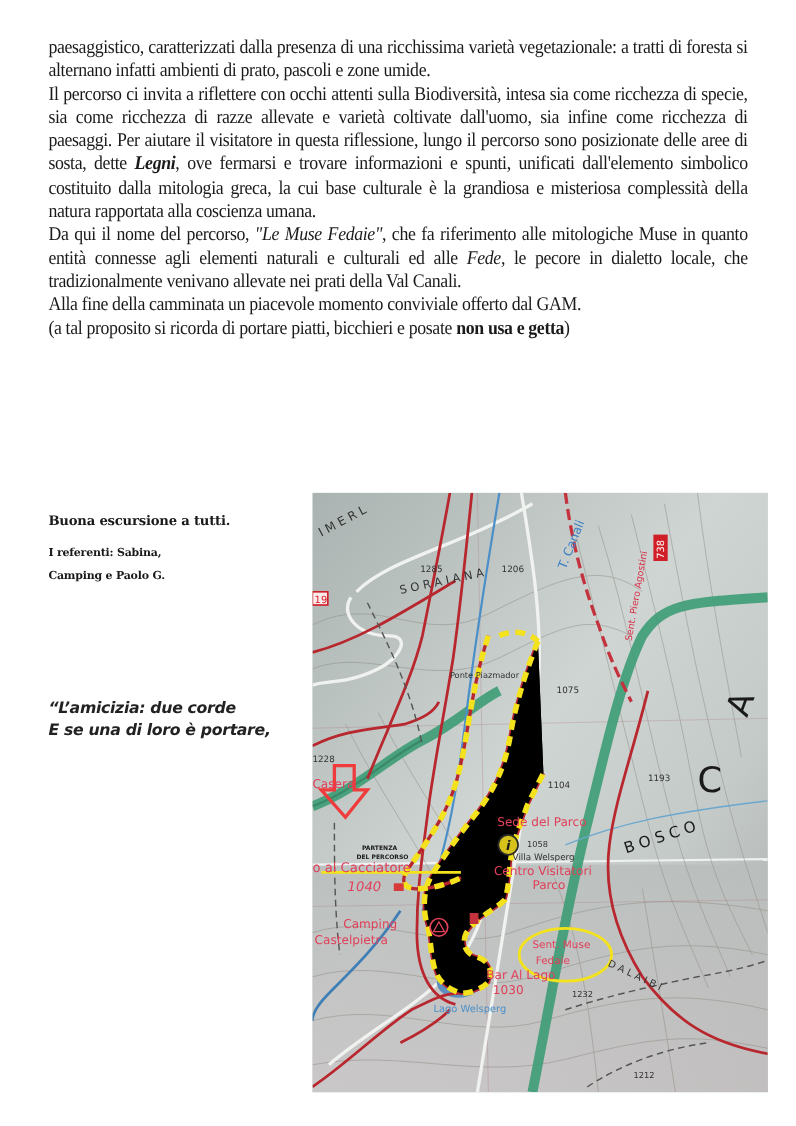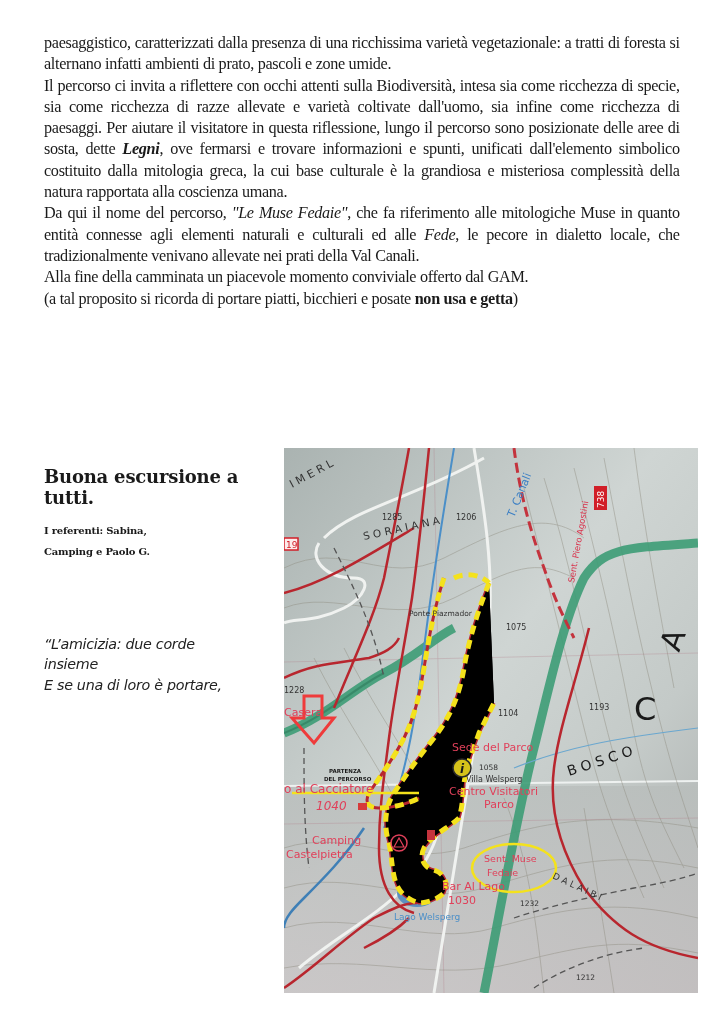--- a/index.html
+++ b/index.html
@@ -9,25 +9,25 @@
                font-size: 17.6px; line-height: 21.3px; letter-spacing: -0.35px;
                transform: scaleX(0.92); transform-origin: left top; width: 691px; }
   .body-text p { margin: 0; text-align: justify; text-align-last: left; }
   .body-text p.no-just { text-align: left; }
   .body-text em.bi { font-style: italic; font-weight: bold; }
   .body-text em { font-style: italic; }
   .body-text strong { font-weight: bold; }
 
   .sidebar { position: absolute; left: 44px; top: 466px; width: 236px;
              font-family: "DejaVu Serif", "Liberation Serif", serif; }
-  .greeting { font-size: 18px; font-weight: bold; margin: 0 0 12px 0; letter-spacing: -0.2px; }
+  .greeting { font-size: 12px; font-weight: bold; margin: 0 0 12px 0; letter-spacing: -0.2px; }
   .referents { font-size: 10px; font-weight: bold; line-height: 21px; margin: 0; letter-spacing: -0.2px; }
   .quote { position: absolute; left: 44px; top: 634px; width: 240px;
            font-family: "DejaVu Sans", "Liberation Sans", sans-serif;
-           font-style: italic; font-weight: normal; font-size: 14.3px; line-height: 20.3px;
+           font-style: italic; font-weight: bold; font-size: 14.3px; line-height: 20.3px;
            color: #222; letter-spacing: -0.3px; }
   .quote div { white-space: nowrap; }
 
   .map { position: absolute; left: 284px; top: 448px; width: 414px; height: 545px;
          overflow: hidden; background: #c9cfcc; }
   .map svg { display: block; }
   .map-label { font-family: "DejaVu Sans", "Liberation Sans", sans-serif; }
 </style>
 </head>
 <body>
@@ -43,21 +43,20 @@
 <div class="sidebar">
   <p class="greeting">Buona escursione a tutti.</p>
   <p class="referents">
     <span>I referenti: Sabina,</span><br>
     <span>Camping e Paolo G.</span>
   </p>
 </div>
 
 <div class="quote">
   <div>“L’amicizia: due corde</div>
-  <div>insieme</div>
   <div>E se una di loro è portare,</div>
 </div>
 
 <div class="map">
   <svg width="414" height="545" viewBox="0 0 414 545">
     <defs>
       <linearGradient id="paper" x1="0" y1="0" x2="1" y2="1">
         <stop offset="0" stop-color="#aab3b1"></stop>
         <stop offset="0.45" stop-color="#cfd5d3"></stop>
         <stop offset="0.7" stop-color="#c4cac8"></stop>

